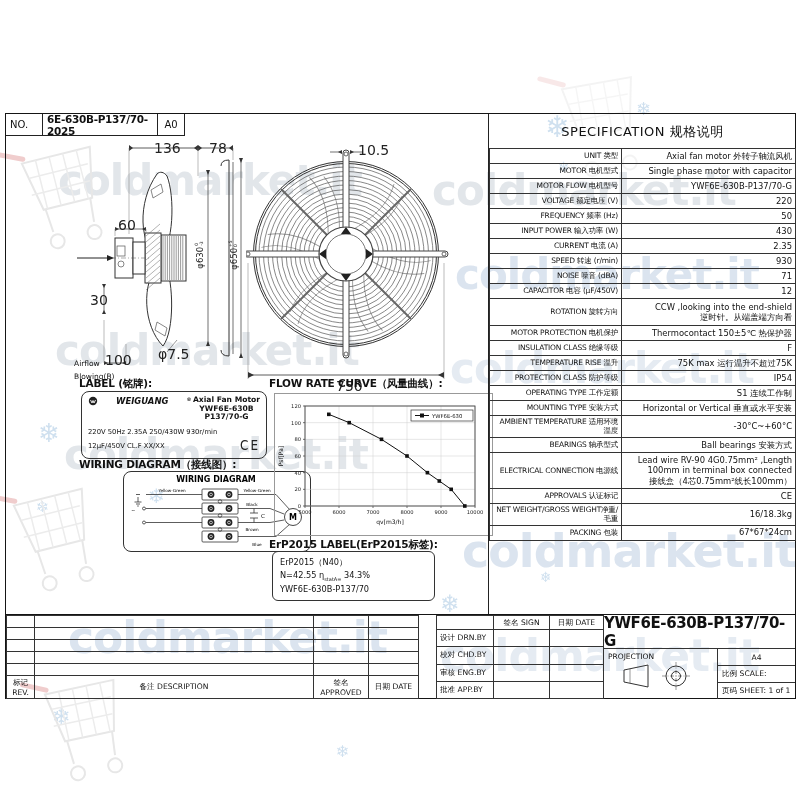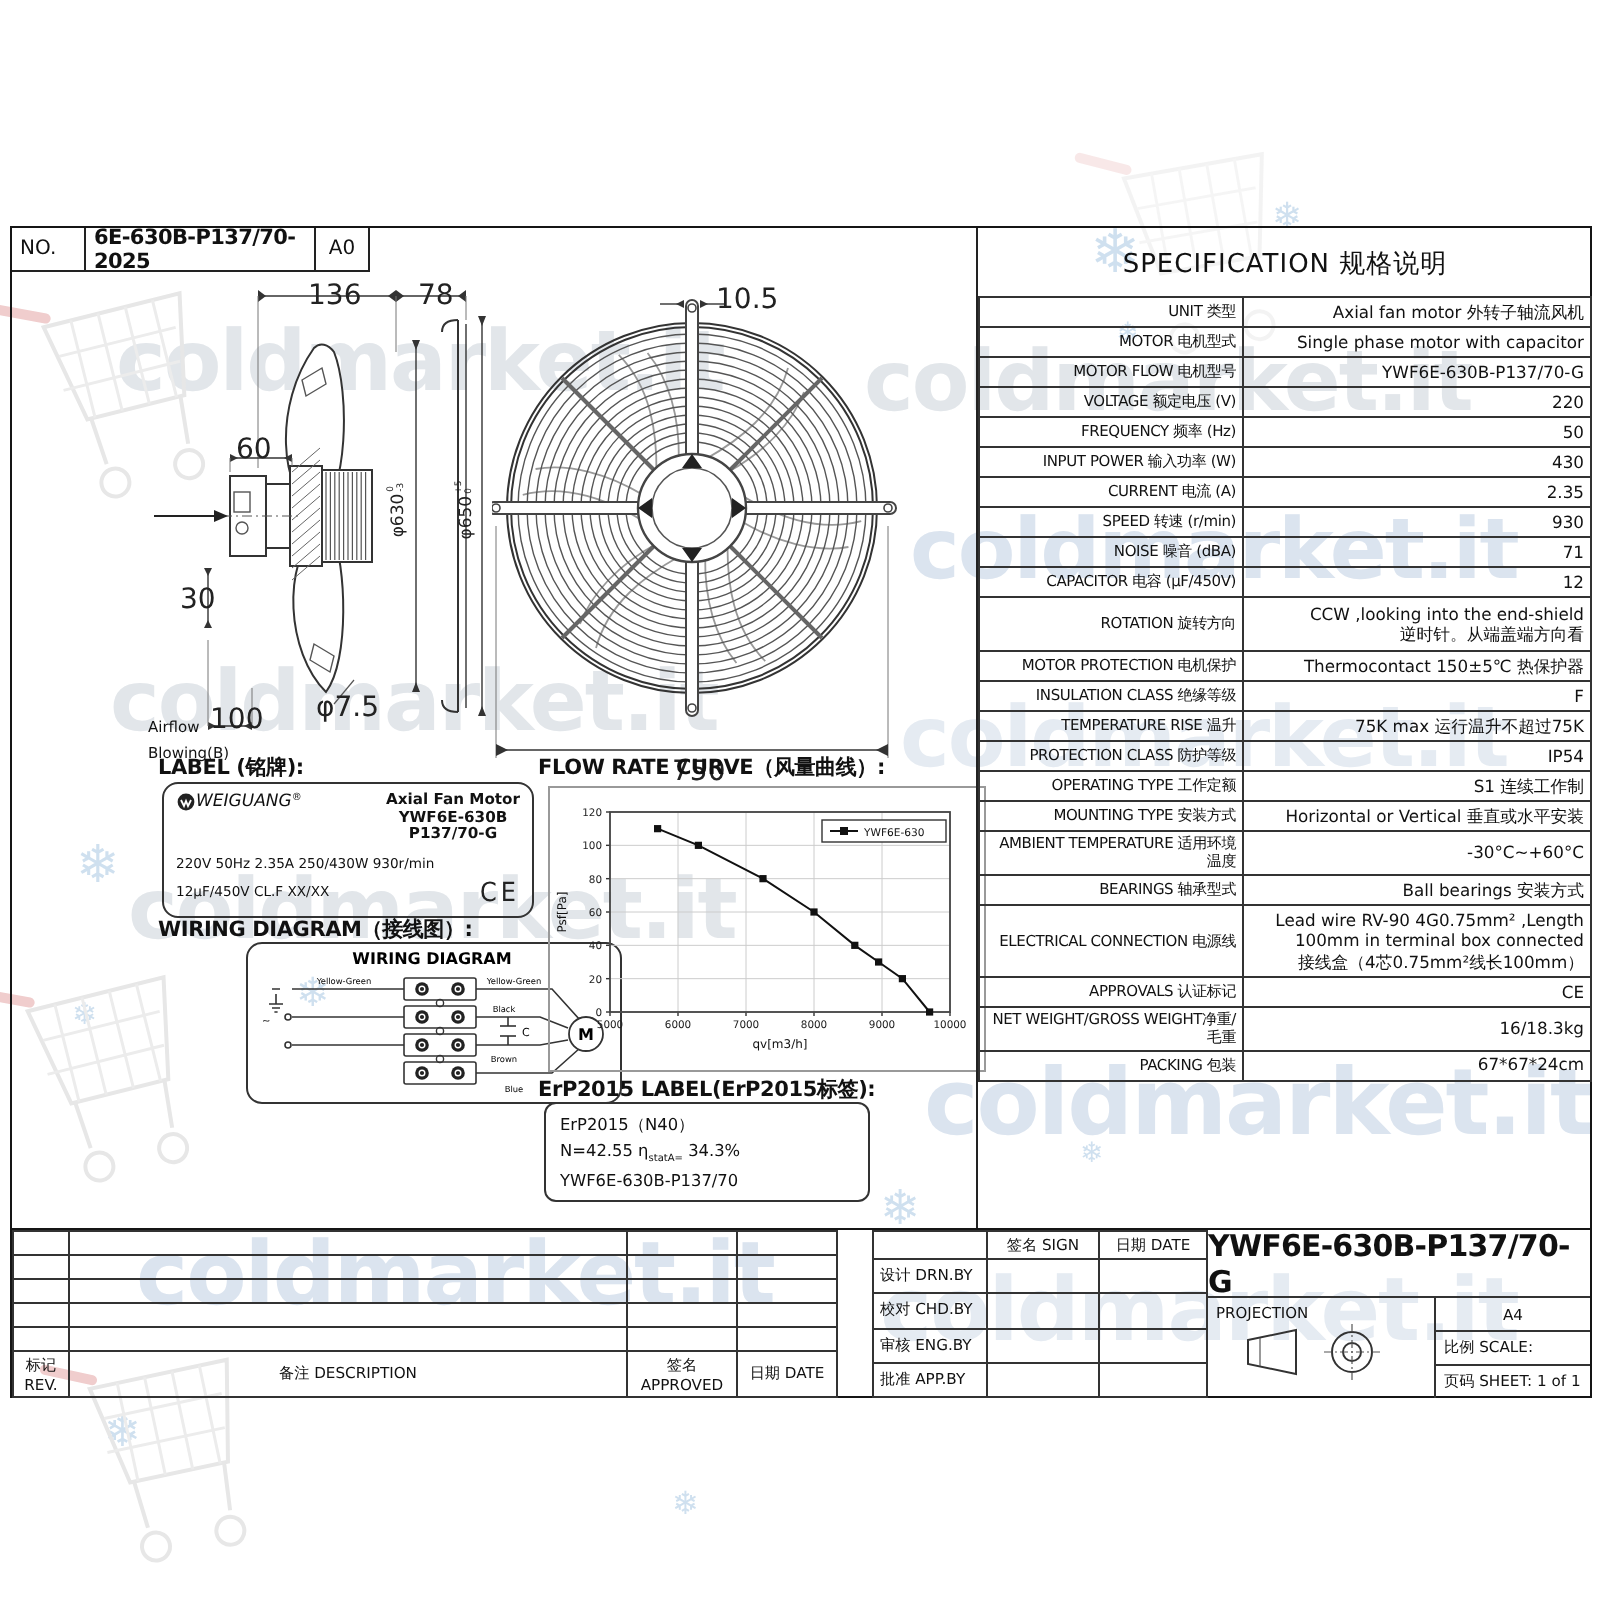--- a/index.html
+++ b/index.html
@@ -33,21 +33,21 @@
   .spec-table td.val{font-size:8.4px;letter-spacing:0;}
   .spec-table tr{height:15px;}
   .spec-table tr.h2{height:27px;}
   .spec-table tr.h3{height:36px;}
   
   .hd{position:absolute;font-size:10.5px;font-weight:600;letter-spacing:-0.2px;}
   .rbox{position:absolute;border:1px solid #333;border-radius:8px;background:transparent;}
   
   .plate{left:75px;top:277px;width:186px;height:68px;padding:4px 6px 3px 6px;box-sizing:border-box;}
   .plate-top{display:flex;justify-content:space-between;}
-  .brand{font-size:8.5px;font-weight:normal;font-style:italic;display:flex;align-items:flex-start;gap:0;}
+  .brand{font-size:8.5px;font-weight:bold;font-style:italic;display:flex;align-items:flex-start;gap:18px;}
   .brand sup{font-size:5px;}
   .plate-model{text-align:center;font-size:7.6px;font-weight:bold;line-height:1.15;}
   .plate-ratings{font-size:6.8px;margin-top:5px;line-height:1.5;}
   .plate-bottom{display:flex;justify-content:space-between;align-items:center;}
   .ce{font-size:12px;font-weight:400;letter-spacing:2px;color:#222;transform:scaleY(1.1);}
   
   .wiring-box{left:75px;top:357px;width:186px;height:79px;margin-left:42px;}
   
   .chart-box{position:absolute;left:268px;top:279px;width:217px;height:141px;border:1px solid #999;background:transparent;}
   

